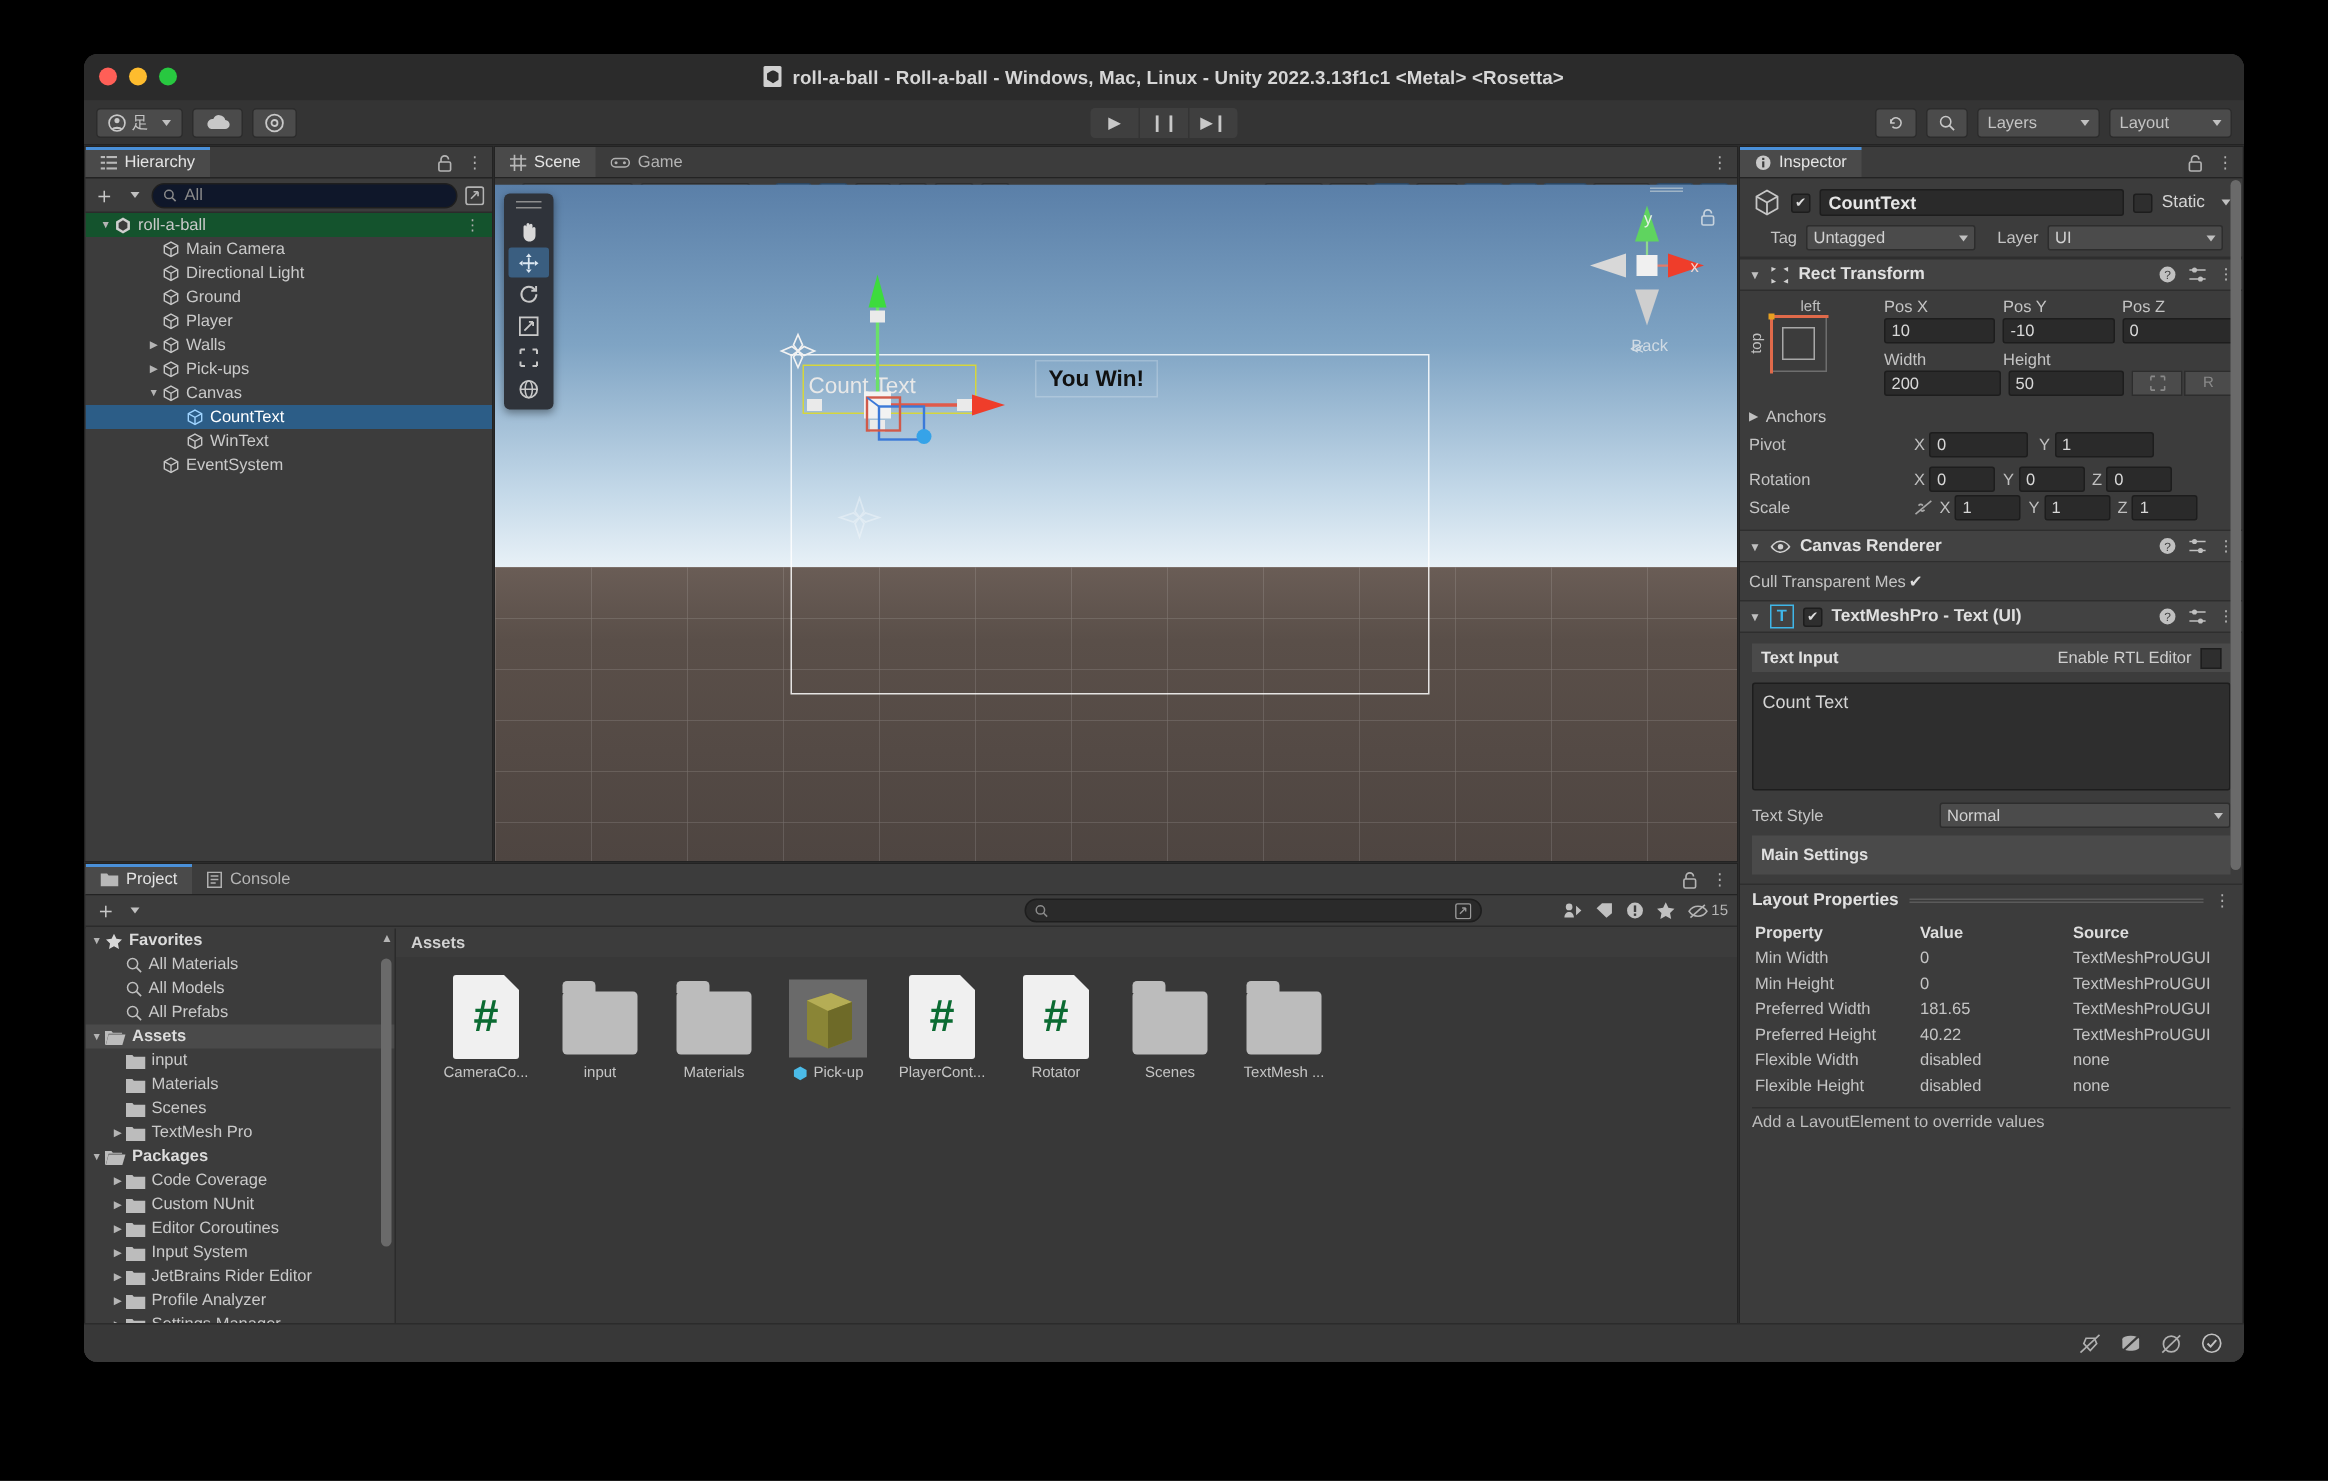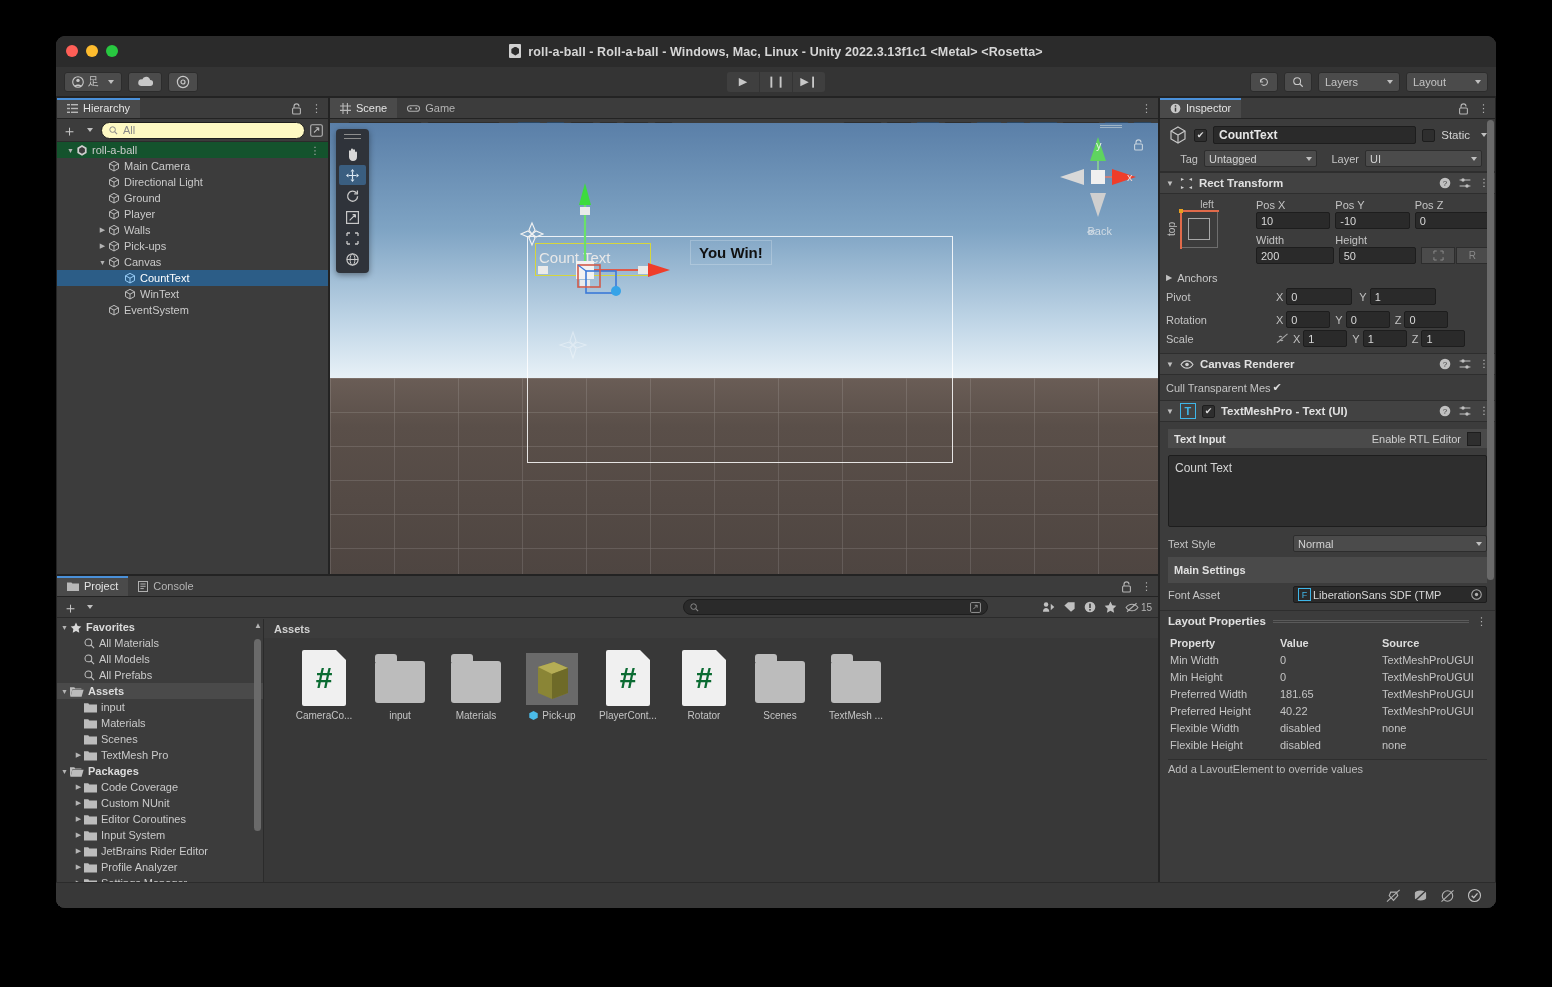--- a/index.html
+++ b/index.html
@@ -53,21 +53,21 @@
     color:#b4b4b4; background:transparent;}
   .ptab.active{ background:#4a4a4a; color:#e4e4e4;}
   .ptab.active.blue{ box-shadow:inset 0 2px 0 #4a90d9;}
   .tab-tools{ position:absolute; right:6px; top:0; height:21px; display:flex; align-items:center;
     gap:9px; color:#b0b0b0; font-size:11px;}
   
   #hierarchy{ left:0; top:0; width:273px; height:478px;}
   .h-toolbar{ height:23px; background:#3c3c3c; display:flex; align-items:center; gap:5px;
     padding:0 5px; border-bottom:1px solid #2b2b2b;}
   .plus{ color:#c8c8c8; font-size:15px; line-height:1;}
-  .search-field{ flex:1; height:17px; background:#fef9c3; border:1px solid #1e1e1e;
+  .search-field{ flex:1; height:17px; background:#0f172a; border:1px solid #1e1e1e;
     border-radius:9px; display:flex; align-items:center; padding:0 7px; gap:5px; color:#8a8a8a;
     font-size:11px;text-align:center;}
   .h-list{ background:#3c3c3c; height:calc(100% - 44px); overflow:hidden;}
   .h-row{ height:16px; display:flex; align-items:center; font-size:11px; color:#cacaca;
     padding-left:4px; position:relative;}
   .h-row.sel{ background:#2c5d87; color:#fff;}
   .h-row.root{ background:#14532d;}
   .arrow{ width:11px; text-align:center; font-size:7px; color:#b4b4b4;}
   .cube-ico{ width:12px; height:12px; margin-right:4px; flex:none;}
   .row-dots{ position:absolute; right:7px; color:#b0b0b0; font-size:10px; letter-spacing:1px;}
@@ -1196,35 +1196,20 @@
         <div class="prop-row" style="padding:0 8px;">
           <span style="width:125px;color:#c4c4c4;">Text Style</span>
           <div class="mini-drop" style="flex:1;">
             <span>Normal</span>
             <span class="caret"></span>
           </div>
         </div>
         <div class="grey-bar" style="margin:4px 8px 2px;">
           <span>Main Settings</span>
         </div>
-        <div class="prop-row" style="padding:0 8px;">
-          <span style="width:125px;color:#c4c4c4;">Font Asset</span>
-          <div class="num" style="flex:1; justify-content:space-between;">
-            <span style="display:flex;align-items:center;gap:2px;overflow:hidden;white-space:nowrap;">
-              <span style="width:13px;height:13px;border:1px solid #3fb6e8;display:flex;align-items:center;justify-content:center;color:#3fb6e8;font-size:9px;flex:none;">F</span>
-              <span>LiberationSans SDF (TMP</span>
-            </span>
-            <span style="flex:none;">
-              <svg width="11" height="11" viewBox="0 0 12 12">
-                  <circle cx="6" cy="6" r="5.2" fill="none" stroke="#b0b0b0" stroke-width="1.1"></circle>
-                  <circle cx="6" cy="6" r="1.8" fill="#b0b0b0"></circle>
-                </svg>
-            </span>
-          </div>
-        </div>
 
         <div style="margin-top:6px; background:#3c3c3c; border-top:1px solid #2e2e2e;">
           <div style="height:20px; background:#3c3c3c; display:flex; align-items:center; padding:0 8px; gap:7px;">
             <span style="font-weight:bold; font-size:11.5px; color:#e0e0e0;">Layout Properties</span>
             <span style="flex:1; height:1px; border-top:1px solid #5a5a5a; border-bottom:1px solid #5a5a5a; height:3px;"></span>
             <span style="color:#b0b0b0;">⋮</span>
           </div>
           <div style="padding:2px 8px 0;">
             <table class="lay-tbl">
               <thead>

